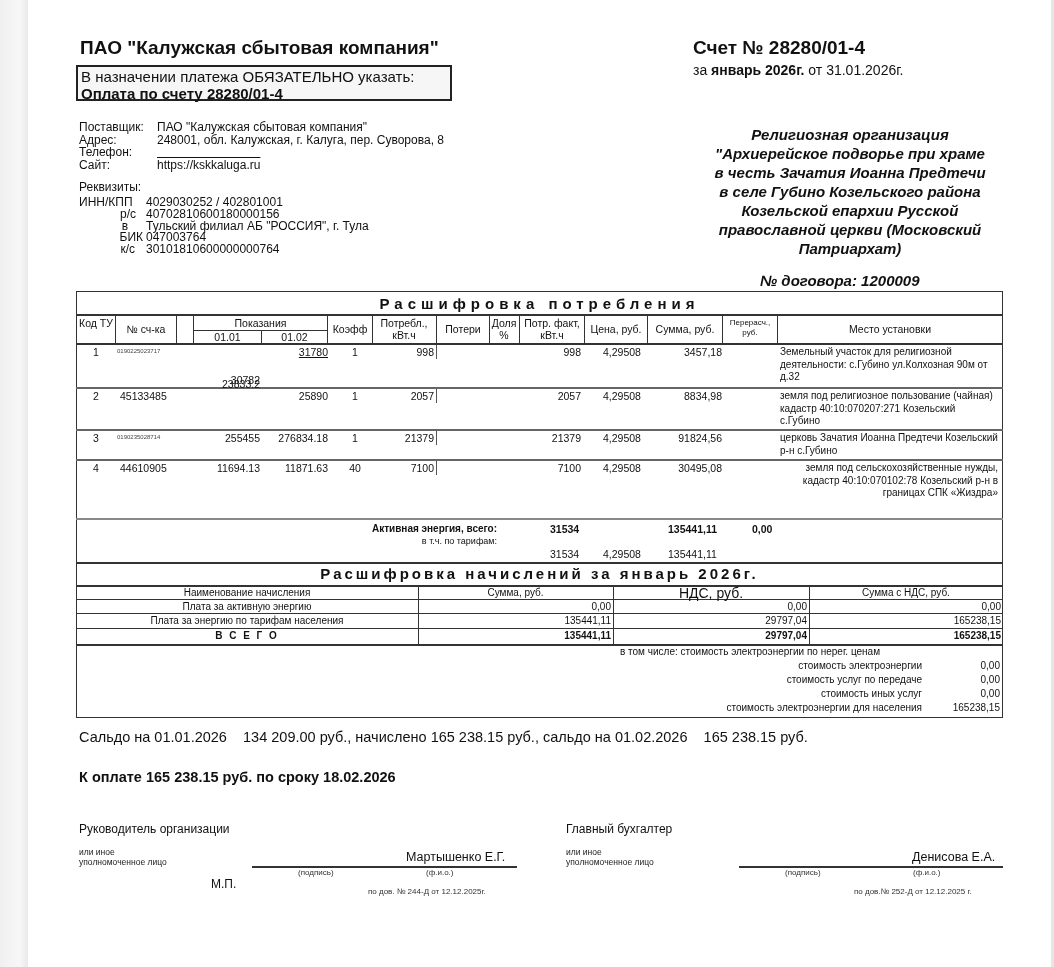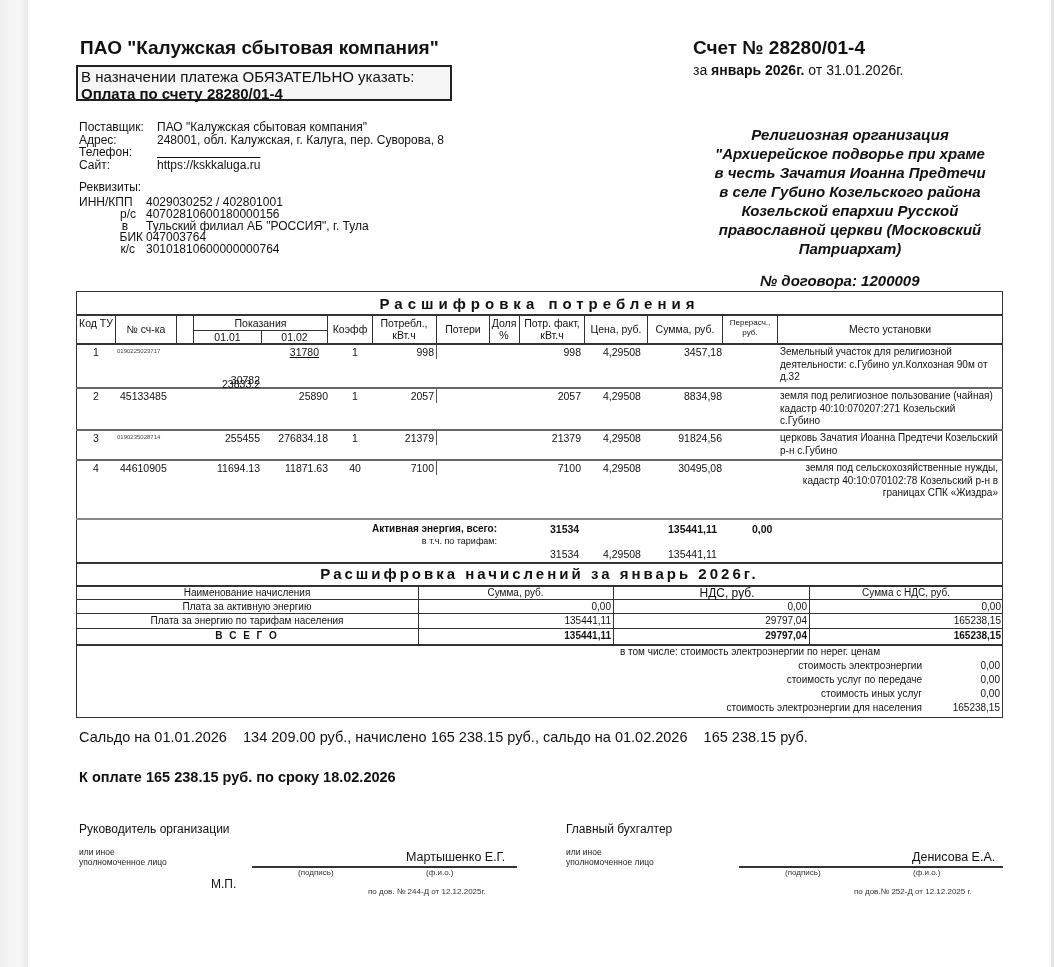--- a/index.html
+++ b/index.html
@@ -153,21 +153,21 @@
 
 <div class="line" style="left:436px;top:345px;width:1px;height:14px;background:#555;"></div>
 <div class="line" style="left:436px;top:389px;width:1px;height:14px;background:#555;"></div>
 <div class="line" style="left:436px;top:431px;width:1px;height:14px;background:#555;"></div>
 <div class="line" style="left:436px;top:461px;width:1px;height:14px;background:#555;"></div>
 
 <div id="rows">
     <div class="cell c" style="left:77px;top:346px;width:38px;">1</div>
     <div class="cell small" style="left:117px;top:345px;">0190225023717</div>
     <div class="cell r" style="left:194px;top:346px;width:66px;margin-top:28px;">30782</div>
-    <div class="cell r" style="left:253px;top:346px;width:66px;text-decoration:underline;">31780</div>
+    <div class="cell r" style="left:262px;top:346px;width:66px;text-decoration:underline;">31780</div>
     <div class="cell c" style="left:335px;top:346px;width:40px;">1</div>
     <div class="cell r" style="left:373px;top:346px;width:61px;">998</div>
     <div class="cell r" style="left:520px;top:346px;width:61px;">998</div>
     <div class="cell " style="left:603px;top:346px;">4,29508</div>
     <div class="cell r" style="left:648px;top:346px;width:74px;">3457,18</div>
     <div class="cell place" style="left:780px;top:346px;width:218px;">Земельный участок для религиозной деятельности: с.Губино ул.Колхозная 90м от д.32</div>
     <div class="cell c" style="left:77px;top:390px;width:38px;">2</div>
     <div class="cell " style="left:120px;top:390px;">45133485</div>
     <div class="cell r" style="left:194px;top:378px;width:66px;">23833.2</div>
     <div class="cell r" style="left:262px;top:390px;width:66px;">25890</div>
@@ -215,21 +215,21 @@
 <div class="line" style="left:76px;top:613px;width:927px;height:1px;"></div>
 <div class="line" style="left:76px;top:628px;width:927px;height:1px;"></div>
 <div class="line" style="left:76px;top:644px;width:927px;height:1.5px;"></div>
 <div class="line" style="left:418px;top:585px;width:1px;height:60px;"></div>
 <div class="line" style="left:613px;top:585px;width:1px;height:60px;"></div>
 <div class="line" style="left:809px;top:585px;width:1px;height:60px;"></div>
 
 <div id="charges">
     <div class="cell c" style="left:77px;top:587px;width:340px;font-size:10px;">Наименование начисления</div>
     <div class="cell c" style="left:420px;top:587px;width:191px;font-size:10px;">Сумма, руб.</div>
-    <div class="cell c" style="left:615px;top:587px;width:192px;font-size:12px;padding-left:16px;">НДС, руб.</div>
+    <div class="cell c" style="left:615px;top:587px;width:192px;font-size:14px;">НДС, руб.</div>
     <div class="cell c" style="left:811px;top:587px;width:190px;font-size:10px;">Сумма с НДС, руб.</div>
     <div class="cell c" style="left:77px;top:601px;width:340px;font-size:10px;">Плата за активную энергию</div>
     <div class="cell r" style="left:420px;top:601px;width:191px;font-size:10px;">0,00</div>
     <div class="cell r" style="left:615px;top:601px;width:192px;font-size:10px;">0,00</div>
     <div class="cell r" style="left:811px;top:601px;width:190px;font-size:10px;">0,00</div>
     <div class="cell c" style="left:77px;top:615px;width:340px;font-size:10px;">Плата за энергию по тарифам населения</div>
     <div class="cell r" style="left:420px;top:615px;width:191px;font-size:10px;">135441,11</div>
     <div class="cell r" style="left:615px;top:615px;width:192px;font-size:10px;">29797,04</div>
     <div class="cell r" style="left:811px;top:615px;width:190px;font-size:10px;">165238,15</div>
     <div class="cell c bold" style="left:77px;top:630px;width:340px;font-size:10px;letter-spacing:2px;">В С Е Г О</div>

